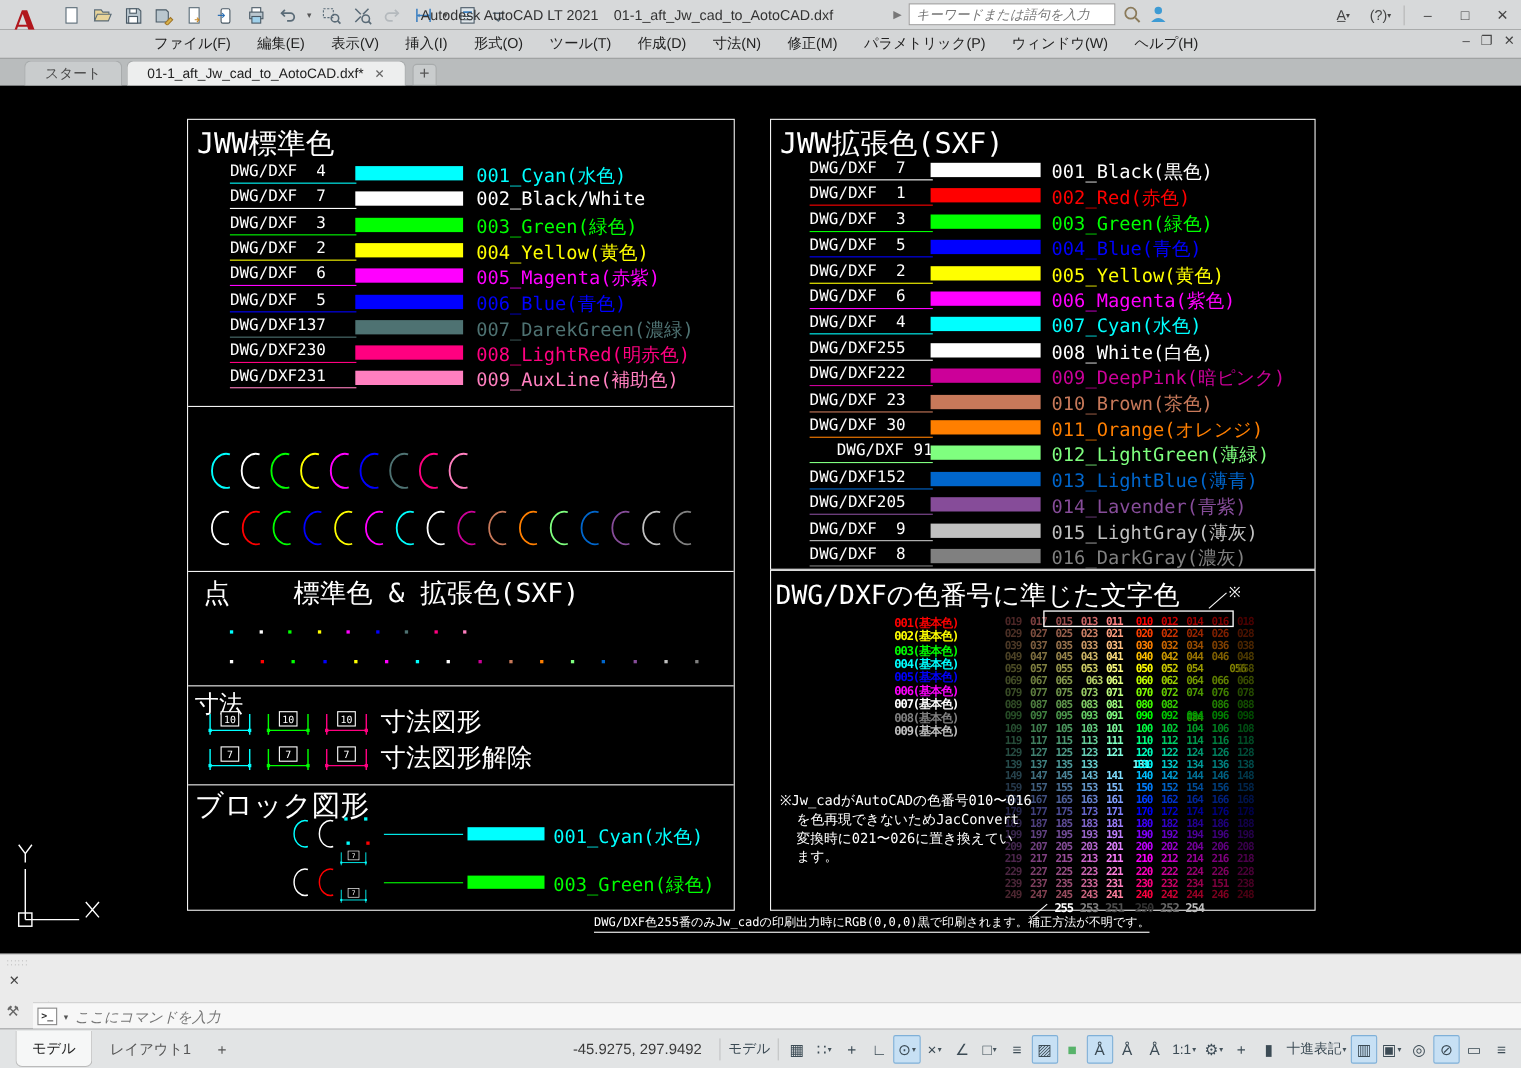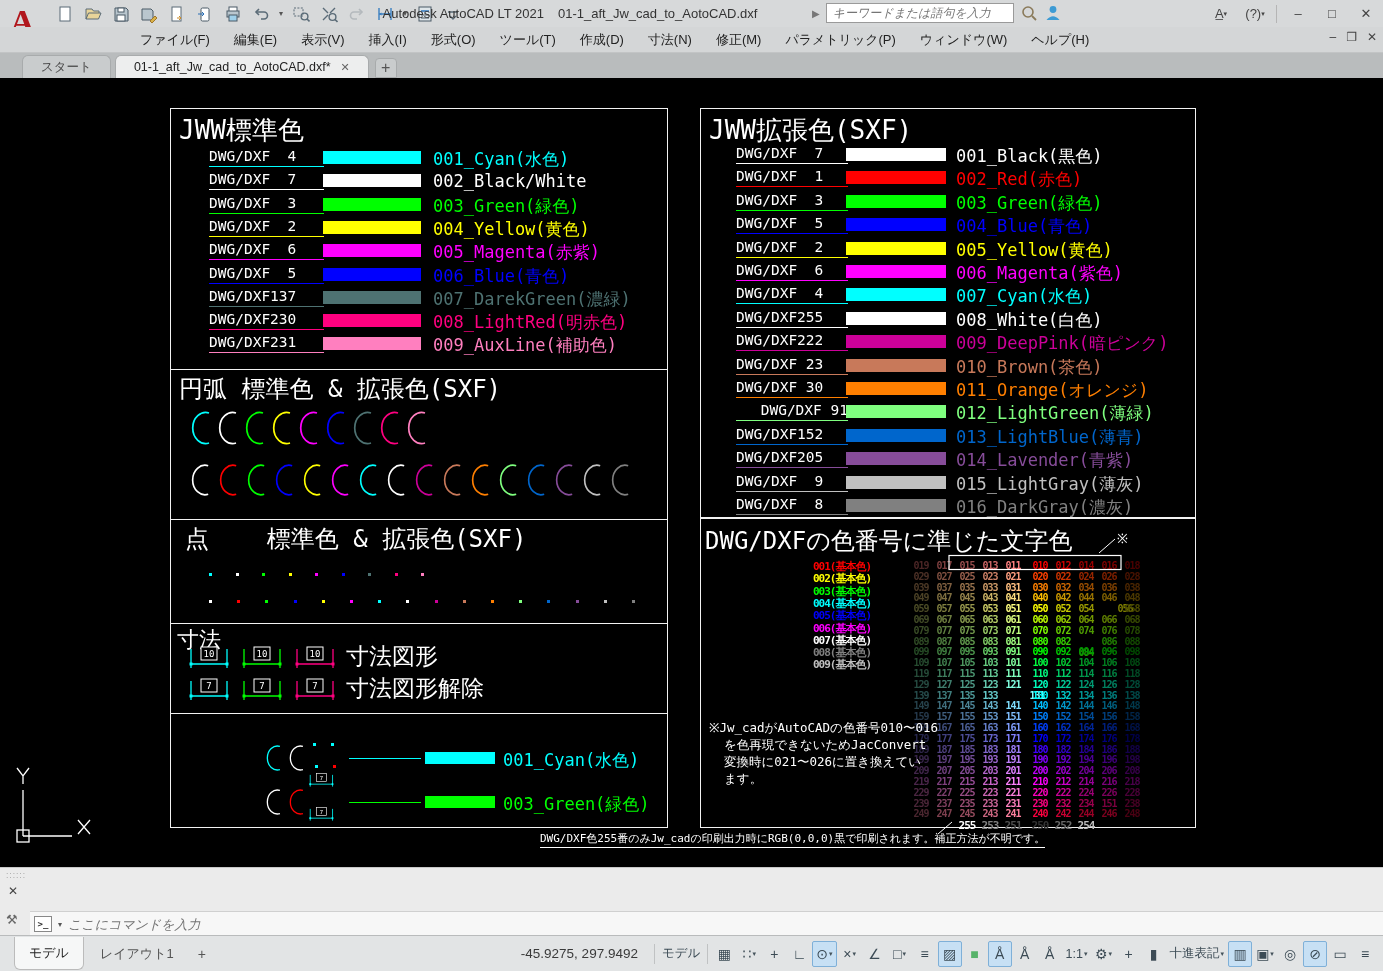--- a/index.html
+++ b/index.html
@@ -318,21 +318,20 @@
             <span class="sw" style="background: rgb(255, 0, 128);"></span>
             <span class="lbl" style="color: rgb(255, 0, 128);">008_LightRed(明赤色)</span>
           </div>
           <div class="crow " style="top: 225.4px;">
             <span class="dxf" style="border-bottom-color: rgb(255, 127, 191);">DWG/DXF231</span>
             <span class="sw" style="background: rgb(255, 127, 191);"></span>
             <span class="lbl" style="color: rgb(255, 127, 191);">009_AuxLine(補助色)</span>
           </div>
         </div>
 
-      <div class="ptitle" style="left:8px; top:264px; font-size:24px;">円弧 標準色 &amp; 拡張色(SXF)</div>
       <div class="arcrow" id="arc-row-std" style="left:20px; top:297px; gap:5px;">
           <svg width="22" height="44" viewBox="0 0 22 42">
             <path d="M18 6 A13 15.5 0 1 0 18 36" fill="none" stroke="#00ffff" stroke-width="1.7"></path>
           </svg>
           <svg width="22" height="44" viewBox="0 0 22 42">
             <path d="M18 6 A13 15.5 0 1 0 18 36" fill="none" stroke="#ffffff" stroke-width="1.7"></path>
           </svg>
           <svg width="22" height="44" viewBox="0 0 22 42">
             <path d="M18 6 A13 15.5 0 1 0 18 36" fill="none" stroke="#00ff00" stroke-width="1.7"></path>
           </svg>
@@ -475,20 +474,21 @@
               </g>
               <rect x="0.5" y="16.5" width="3" height="3" fill="#ff0080"></rect>
               <rect x="36.5" y="16.5" width="3" height="3" fill="#ff0080"></rect>
               <rect x="12" y="1" width="16" height="13" fill="#000" stroke="#fff" stroke-width="1"></rect>
               <text x="20" y="11" fill="#fff" font-size="9" font-family="DejaVu Sans Mono, monospace" text-anchor="middle">7</text>
             </svg></div>
         </div>
       <div class="dimlabel" style="left:175px; top:532px;">寸法図形</div>
       <div class="dimlabel" style="left:175px; top:564px;">寸法図形解除</div>
 
+      <div class="ptitle" style="left:6px; top:606px; font-size:26px;">ブロック図形</div>
       <div id="block-rows">
           <div>
             <div style="position:absolute; left:95px; top:632px;"><svg width="17" height="34" viewBox="0 0 22 42">
                 <path d="M18 6 A13 15.5 0 1 0 18 36" fill="none" stroke="#00ffff" stroke-width="1.7"></path>
               </svg></div>
             <div style="position:absolute; left:118px; top:632px;"><svg width="17" height="34" viewBox="0 0 22 42">
                 <path d="M18 6 A13 15.5 0 1 0 18 36" fill="none" stroke="#ffffff" stroke-width="1.7"></path>
               </svg></div>
             <span class="dot" style="left:142px; top:634px; background:#00ffff;"></span>
             <span class="dot" style="left:160px; top:634px; background:#00ffff;"></span>
@@ -706,21 +706,21 @@
           <span class="grid-cell" style="left: 277px; top: 84.2px; color: rgb(204, 204, 102);">053</span>
           <span class="grid-cell" style="left: 300px; top: 84.2px; color: rgb(255, 255, 128);">051</span>
           <span class="grid-cell" style="left: 327px; top: 84.2px; color: rgb(255, 255, 0);">050</span>
           <span class="grid-cell" style="left: 350px; top: 84.2px; color: rgb(204, 204, 0);">052</span>
           <span class="grid-cell" style="left: 373px; top: 84.2px; color: rgb(153, 153, 0);">054</span>
           <span class="grid-cell" style="left: 396px; top: 84.2px; color: rgb(127, 127, 0); margin-left: 16px;">056</span>
           <span class="grid-cell" style="left: 419px; top: 84.2px; color: rgb(76, 76, 0);">058</span>
           <span class="grid-cell" style="left: 208px; top: 95px; color: rgb(66, 76, 38);">069</span>
           <span class="grid-cell" style="left: 231px; top: 95px; color: rgb(111, 127, 64);">067</span>
           <span class="grid-cell" style="left: 254px; top: 95px; color: rgb(134, 153, 77);">065</span>
-          <span class="grid-cell" style="left: 277px; top: 95px; color: rgb(179, 204, 102);">063</span>
+          <span class="grid-cell" style="left: 277px; top: 95px; color: rgb(179, 204, 102); text-align: right;">063</span>
           <span class="grid-cell" style="left: 300px; top: 95px; color: rgb(223, 255, 128);">061</span>
           <span class="grid-cell" style="left: 327px; top: 95px; color: rgb(191, 255, 0);">060</span>
           <span class="grid-cell" style="left: 350px; top: 95px; color: rgb(153, 204, 0);">062</span>
           <span class="grid-cell" style="left: 373px; top: 95px; color: rgb(115, 153, 0);">064</span>
           <span class="grid-cell" style="left: 396px; top: 95px; color: rgb(95, 127, 0);">066</span>
           <span class="grid-cell" style="left: 419px; top: 95px; color: rgb(57, 76, 0);">068</span>
           <span class="grid-cell" style="left: 208px; top: 105.8px; color: rgb(57, 76, 38);">079</span>
           <span class="grid-cell" style="left: 231px; top: 105.8px; color: rgb(95, 127, 64);">077</span>
           <span class="grid-cell" style="left: 254px; top: 105.8px; color: rgb(115, 153, 77);">075</span>
           <span class="grid-cell" style="left: 277px; top: 105.8px; color: rgb(153, 204, 102);">073</span>

